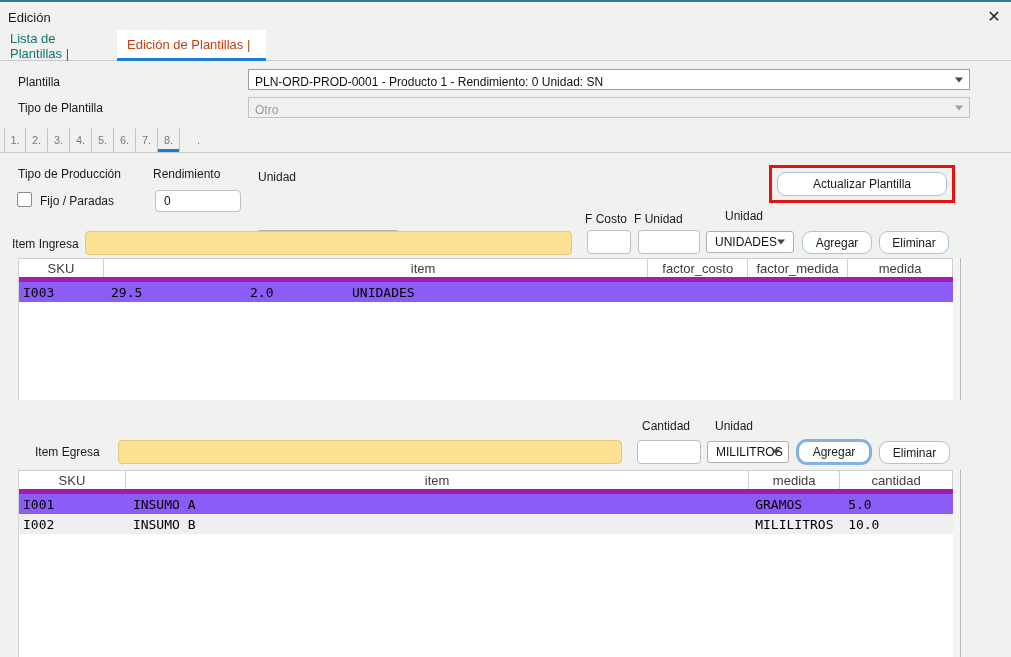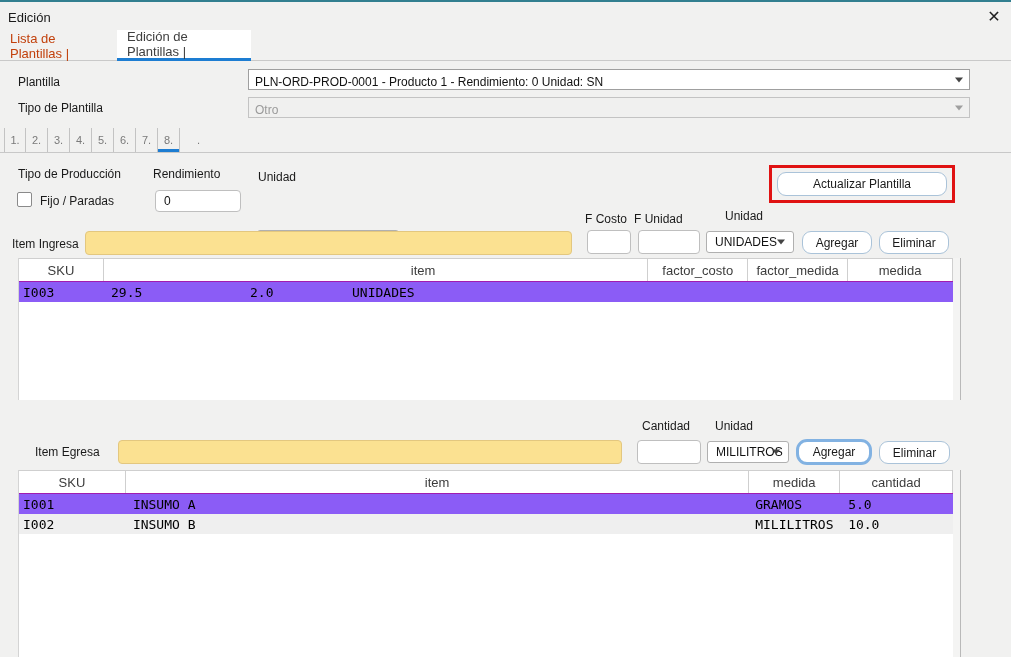--- a/index.html
+++ b/index.html
@@ -8,23 +8,23 @@
   .abs { position:absolute; }
 
   
   .topline { left:0; top:0; width:1011px; height:2px; background:#327f90; }
   .titlebar { left:0; top:2px; width:1011px; height:28px; background:#f1f1f0; }
   .wintitle { left:8px; top:10px; font-size:13px; color:#1a1a1a; }
   .closebtn { left:984px; top:7px; width:20px; height:20px; font-size:16px; color:#222; text-align:center; line-height:20px; cursor:default; }
 
   
   .tabbar { left:0; top:30px; width:1011px; height:31px; border-bottom:1px solid #c9c9c9; background:#f1f1f0; }
-  .tab { position:absolute; top:0; height:31px; font-size:13px; color:#c2410c; display:flex; align-items:center; padding:0 10px; }
+  .tab { position:absolute; top:0; height:31px; font-size:13px; color:#0f766e; display:flex; align-items:center; padding:0 10px; }
   .tab.inactive { left:0; width:117px; }
-  .tab.active { left:117px; width:134px; background:#ffffff; border-bottom:3px solid #1d7dd2; color:#404040; }
+  .tab.active { left:117px; width:149px; background:#ffffff; border-bottom:3px solid #1d7dd2; color:#c2410c; }
 
   
   .lbl { position:absolute; font-size:12px; color:#1a1a1a; white-space:nowrap; }
 
   
   .combo-big { position:absolute; left:248px; width:722px; height:21px; background:#fff; border:1px solid #9f9f9f; font-size:12px; color:#111; display:flex; align-items:flex-end; padding:0 18px 0 6px; }
   .combo-big.disabled { background:#f0f0ef; border-color:#c3c3c3; color:#9a9a9a; }
   .combo-arrow { position:absolute; right:6px; top:50%; transform:translateY(-50%); width:0; height:0; border-left:4px solid transparent; border-right:4px solid transparent; border-top:5px solid #444; }
   .combo-big.disabled .combo-arrow { border-top-color:#9f9f9f; }
 
@@ -42,21 +42,21 @@
   .yellow { background:#fbe191; border:1px solid #e3c77f; }
   .dd { position:absolute; background:#fff; border:1px solid #b0b0b0; border-radius:3px; font-size:12px; color:#111; display:flex; align-items:center; padding:0 20px 0 8px; }
   .dd .combo-arrow { right:8px; }
   .btn { position:absolute; background:#fff; border:1px solid #aac3d9; border-radius:9px; font-size:12px; color:#1a1a1a; display:flex; align-items:center; justify-content:center; cursor:default; }
   .btn.focused { border:3px solid #82b2e2; border-radius:11px; }
   .redbox { left:769px; top:165px; width:186px; height:38px; border:3px solid #e01212; }
 
   
   .tbl-wrap { position:absolute; left:18px; width:935px; background:#fff; border-left:1px solid #d4d4d4; }
   .tbl-gutter { position:absolute; left:953px; width:8px; background:#f4f4f3; border-right:1px solid #b9b9b9; }
-  .thead { display:flex; height:24px; border-top:1px solid #cfcfcf; border-bottom:1px solid #a21caf; background:#fff; }
+  .thead { display:flex; height:24px; border-top:1px solid #cfcfcf; border-bottom:5px solid #a21caf; background:#fff; }
   .th { height:100%; border-right:1px solid #cfcfcf; display:flex; align-items:center; justify-content:center; font-size:13px; color:#3c3c3c; }
   .trow { display:flex; height:20px; align-items:center; background:#8b5cf6; }
   .trow.alt { background:#efefef; }
   .td { font-family:"DejaVu Sans Mono", monospace; font-size:13px; color:#000; white-space:nowrap; overflow:hidden; }
 </style>
 </head>
 <body>
 
 <div class="abs topline"></div>
 <div class="abs titlebar"></div>

